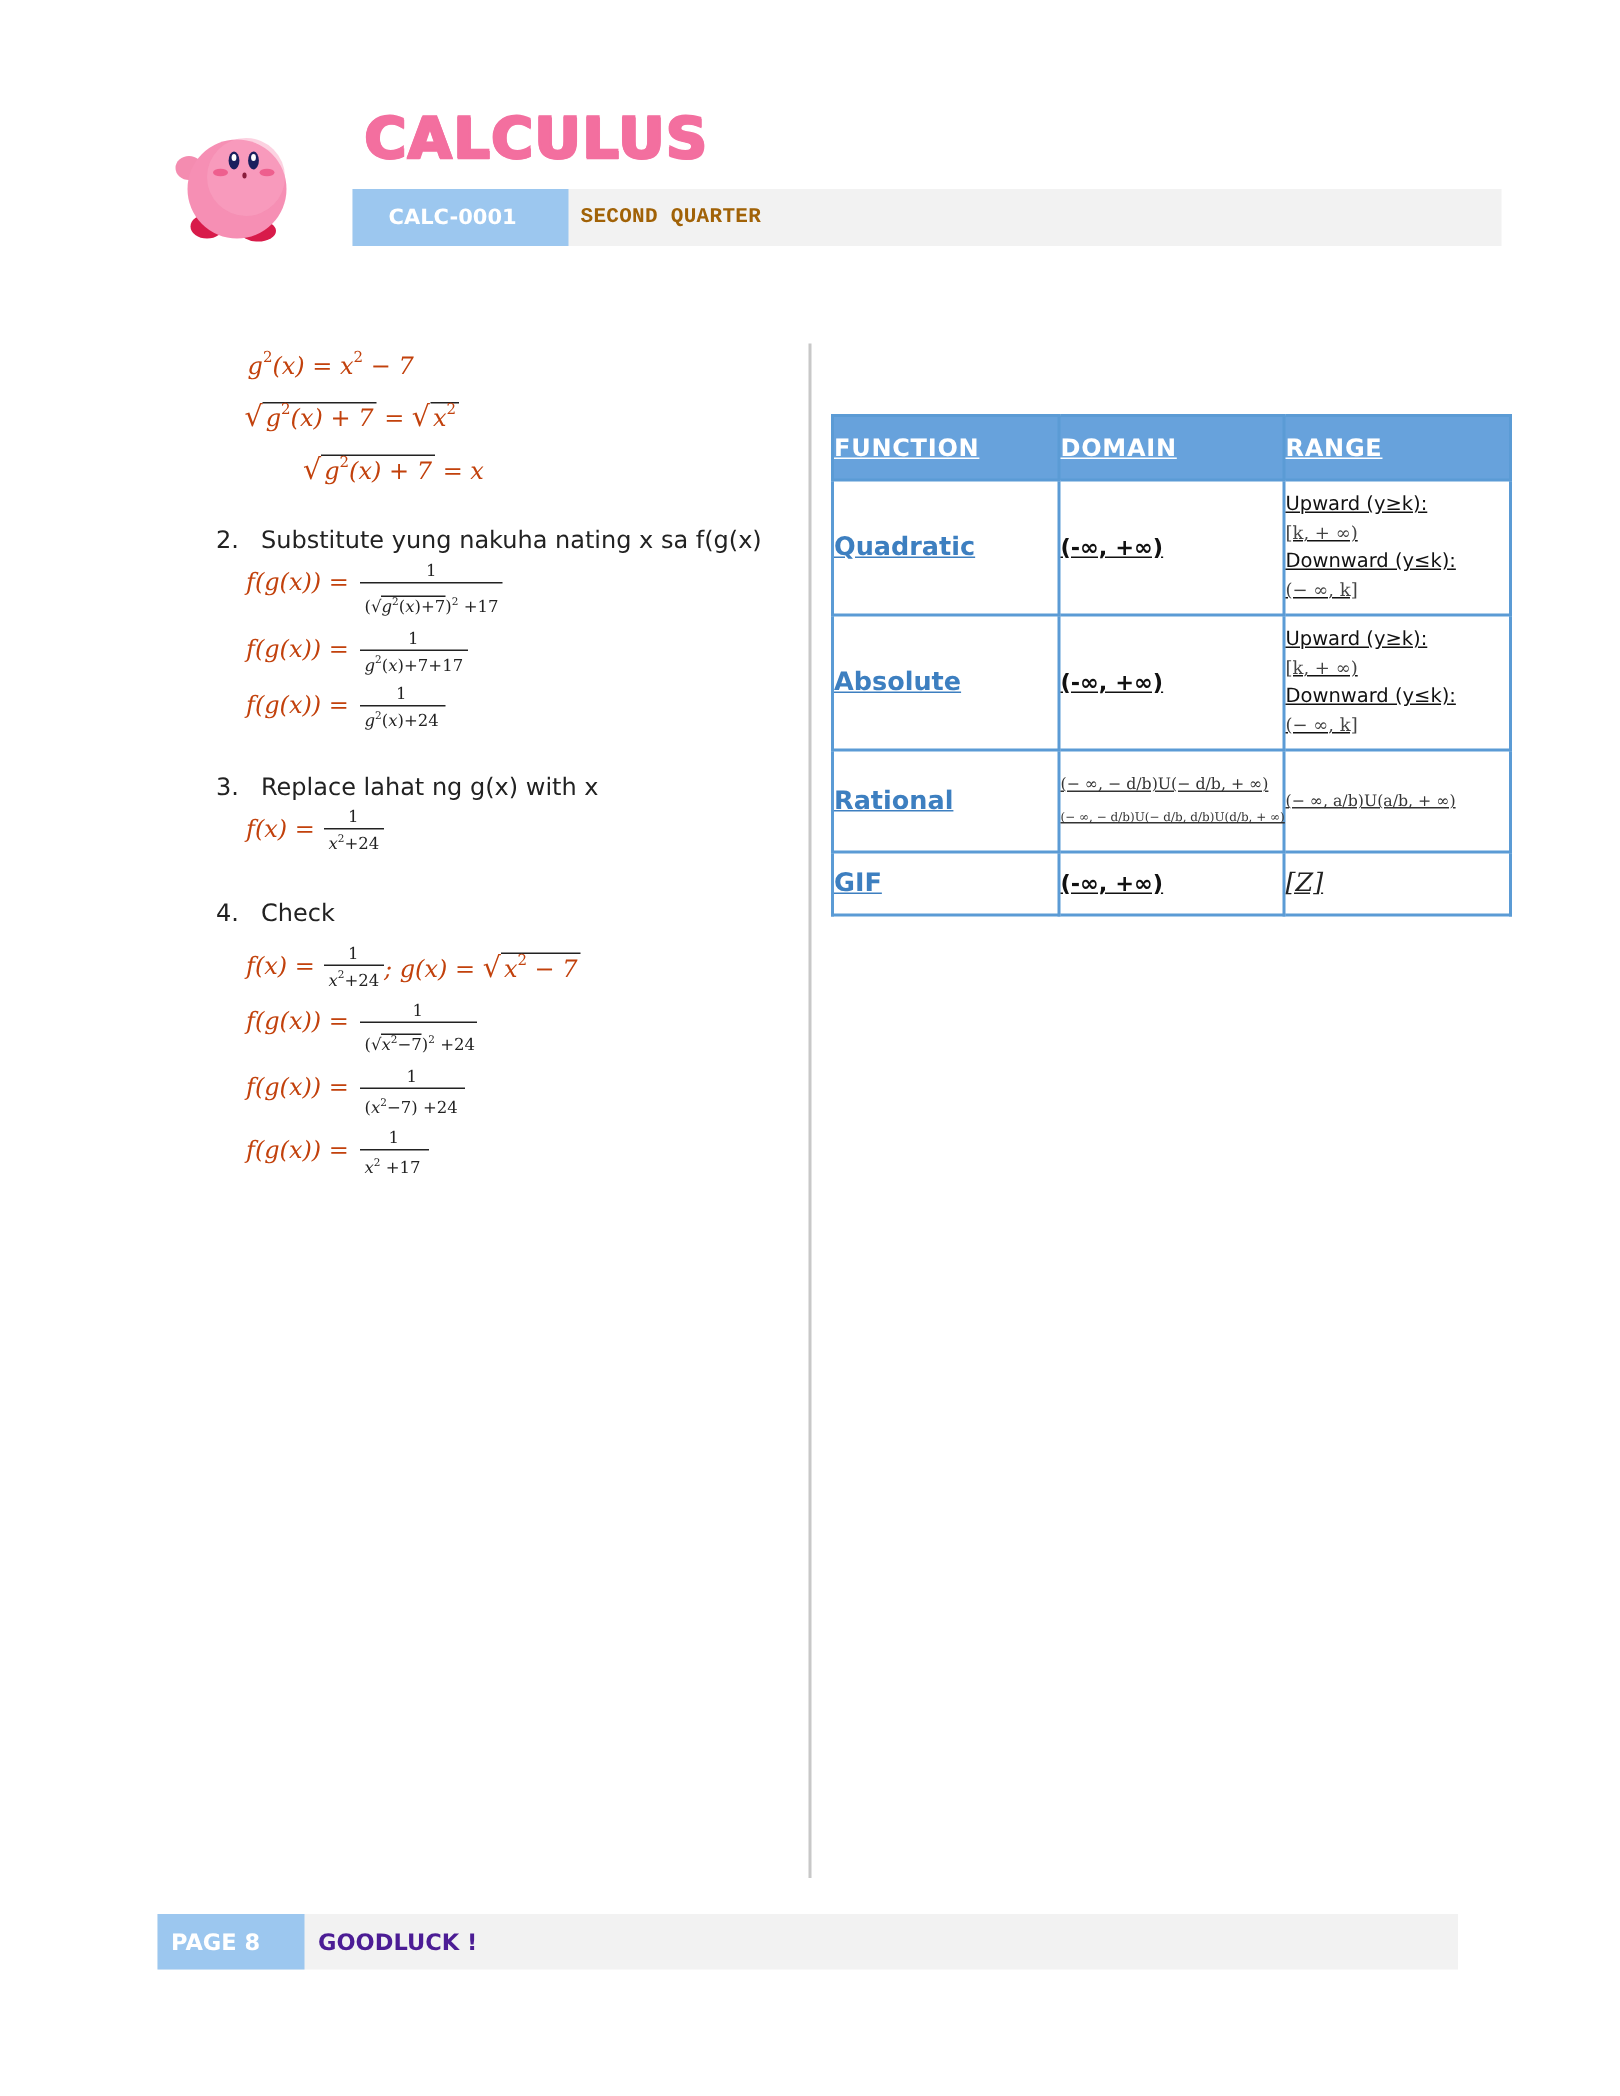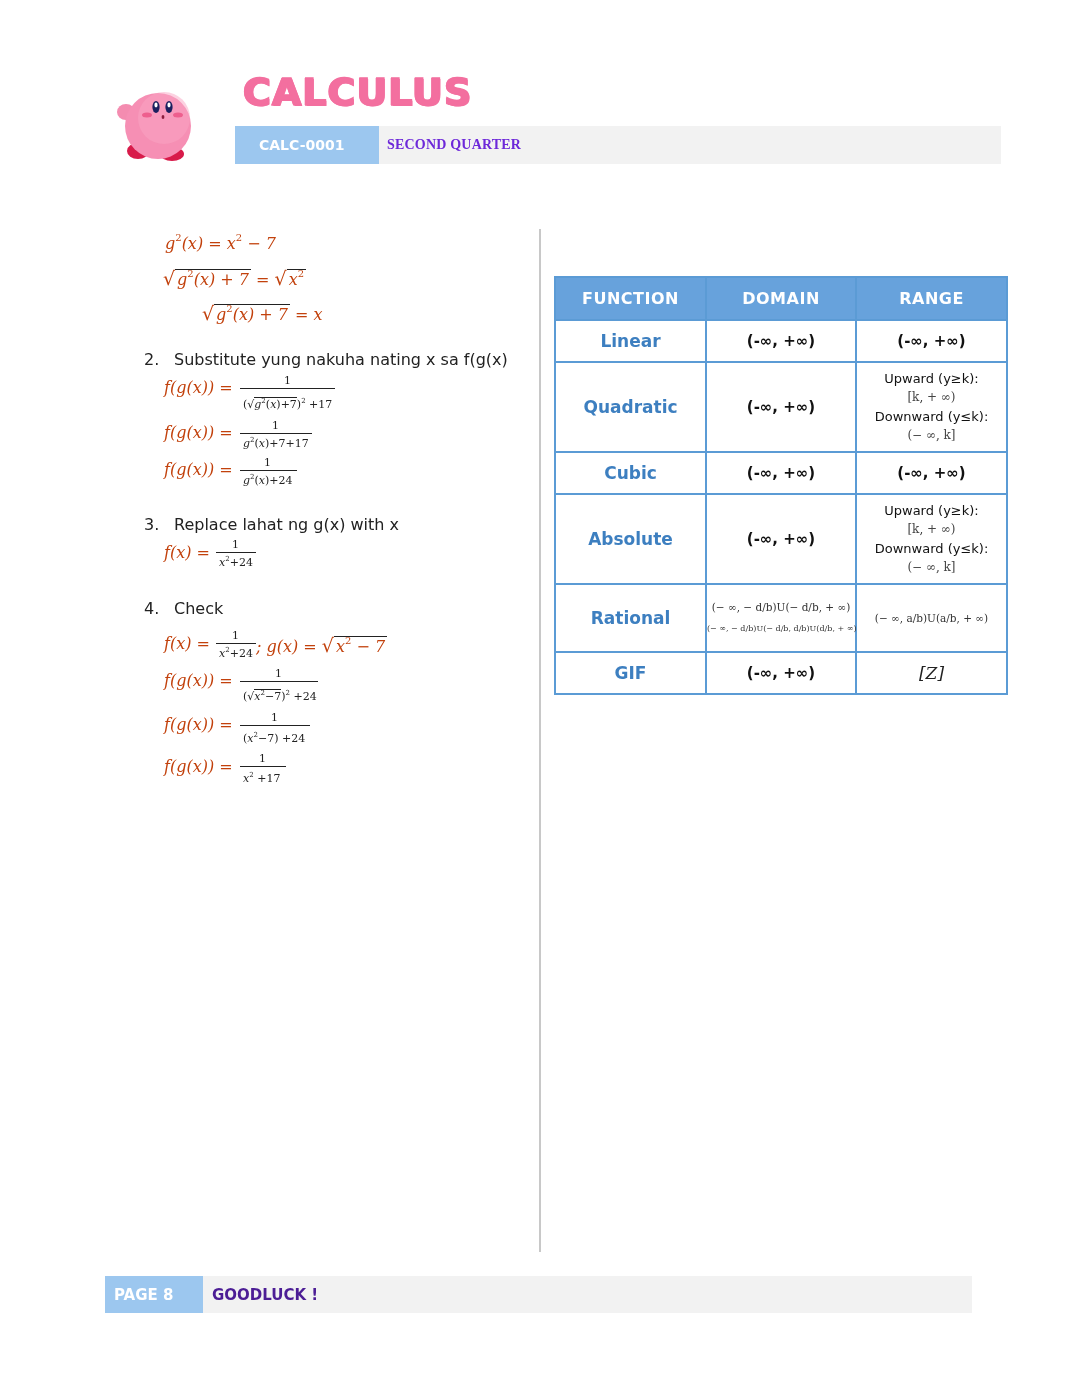--- a/index.html
+++ b/index.html
@@ -4,21 +4,21 @@
 <style>
   * { box-sizing: border-box; margin: 0; padding: 0; }
   html, body { width: 1080px; height: 1397px; background: #ffffff; }
   body { position: relative; font-family: "DejaVu Sans", sans-serif; color: #222; overflow: hidden; }
 
   
   .mascot { position: absolute; left: 116px; top: 88px; width: 82px; height: 76px; }
   .title { position: absolute; left: 243px; top: 70px; font-family: "DejaVu Sans", sans-serif; font-weight: 900; font-size: 38px; letter-spacing: 1px; color: #f36f9f; -webkit-text-stroke: 1.5px #f36f9f; text-shadow: 0 0 1px #f9a6c5, 1px 1px 0 #f36f9f, -1px 0 0 #f36f9f; }
   .header-bar { position: absolute; left: 235px; top: 126px; width: 766px; height: 38px; background: #f2f2f2; display: flex; align-items: center; }
   .header-code { width: 144px; height: 38px; background: #9cc7ef; color: #ffffff; font-family: "DejaVu Sans", sans-serif; font-weight: bold; font-size: 14px; display: flex; align-items: center; padding-left: 24px; }
-  .header-quarter { color: #6d28d9; font-family: Liberation Serif, serif; font-weight: bold; font-size: 14px; padding-left: 8px; letter-spacing: 0.2px; }
+  .header-quarter { color: #a16207; font-family: Liberation Mono, monospace; font-weight: bold; font-size: 14px; padding-left: 8px; letter-spacing: 0.2px; }
 
   
   .col-divider { position: absolute; left: 539px; top: 229px; width: 2px; height: 1023px; background: #c8c8c8; }
 
   
   .math { font-family: "DejaVu Serif", serif; font-style: italic; font-size: 16px; color: #c2410c; text-align: right; }
   .ml { position: absolute; white-space: nowrap; }
   .sup { font-size: 10px; position: relative; top: -8px; font-style: normal; }
   .sqrt { display: inline-block; position: relative; }
   .sqrt .rad { font-style: normal; font-size: 19px; }
@@ -27,21 +27,21 @@
   .step { position: absolute; left: 144px; font-family: "DejaVu Sans", sans-serif; font-size: 16px; color: #222; white-space: nowrap; }
   .step .num { display: inline-block; width: 30px; }
 
   .frac-line { position: absolute; height: 1.3px; background: #222; }
   .small { position: absolute; font-family: "DejaVu Serif", serif; font-size: 11px; color: #222; white-space: nowrap; }
   .small i { font-style: italic; }
   .small .s { font-size: 7px; position: relative; top: -5px; }
 
   
   .tbl { position: absolute; left: 554px; top: 276px; width: 452px; border-collapse: collapse; table-layout: fixed; }
-  .tbl td, .tbl th { border: 2px solid #5b9bd5; text-align: center; vertical-align: middle; }
+  .tbl td, .tbl th { border: 2px solid #5b9bd5; text-align: left; vertical-align: middle; text-decoration: underline; }
   .tbl th { background: #67a2dc; color: #fff; height: 43px; font-family: "DejaVu Sans", sans-serif; font-weight: 900; font-size: 16px; letter-spacing: 0.5px; }
   .tbl .fn { color: #3d7fc0; font-family: "DejaVu Sans", sans-serif; font-weight: bold; font-size: 17px; }
   .tbl .val { font-family: "DejaVu Sans", sans-serif; font-weight: bold; font-size: 15px; color: #111; }
   .tbl .rng { font-family: "DejaVu Sans", sans-serif; font-size: 13px; line-height: 19px; color: #111; }
   .tbl .rng .m { font-family: "DejaVu Serif", serif; font-size: 12px; color: #444; }
   .tbl .tiny { font-family: "DejaVu Serif", serif; font-size: 10.5px; color: #333; line-height: 22px; white-space: nowrap; }
   .tbl .tiny2 { font-size: 8px; }
   .tbl .gz { font-family: "DejaVu Serif", serif; font-size: 17px; font-style: italic; color: #222; }
 
   
@@ -136,39 +136,29 @@
       <col style="width:151px">
     </colgroup>
   <thead>
     <tr>
       <th>FUNCTION</th>
       <th>DOMAIN</th>
       <th>RANGE</th>
     </tr>
   </thead>
   <tbody>
-    <tr style="height:42px;">
-      <td class="fn">Linear</td>
-      <td class="val">(-∞, +∞)</td>
-      <td class="val">(-∞, +∞)</td>
-    </tr>
     <tr style="height:90px;">
       <td class="fn">Quadratic</td>
       <td class="val">(-∞, +∞)</td>
       <td class="rng">
         <div>Upward (y≥k):</div>
         <div class="m">[k,  + ∞)</div>
         <div>Downward (y≤k):</div>
         <div class="m">(− ∞, k]</div>
       </td>
-    </tr>
-    <tr style="height:42px;">
-      <td class="fn">Cubic</td>
-      <td class="val">(-∞, +∞)</td>
-      <td class="val">(-∞, +∞)</td>
     </tr>
     <tr style="height:90px;">
       <td class="fn">Absolute</td>
       <td class="val">(-∞, +∞)</td>
       <td class="rng">
         <div>Upward (y≥k):</div>
         <div class="m">[k,  + ∞)</div>
         <div>Downward (y≤k):</div>
         <div class="m">(− ∞, k]</div>
       </td>

